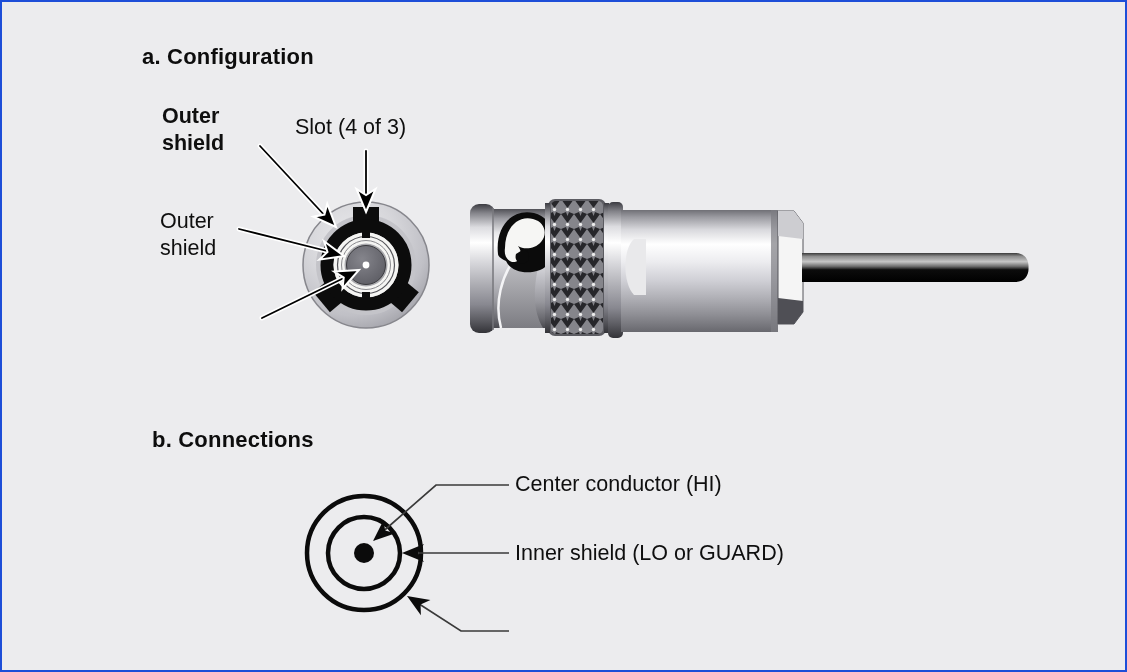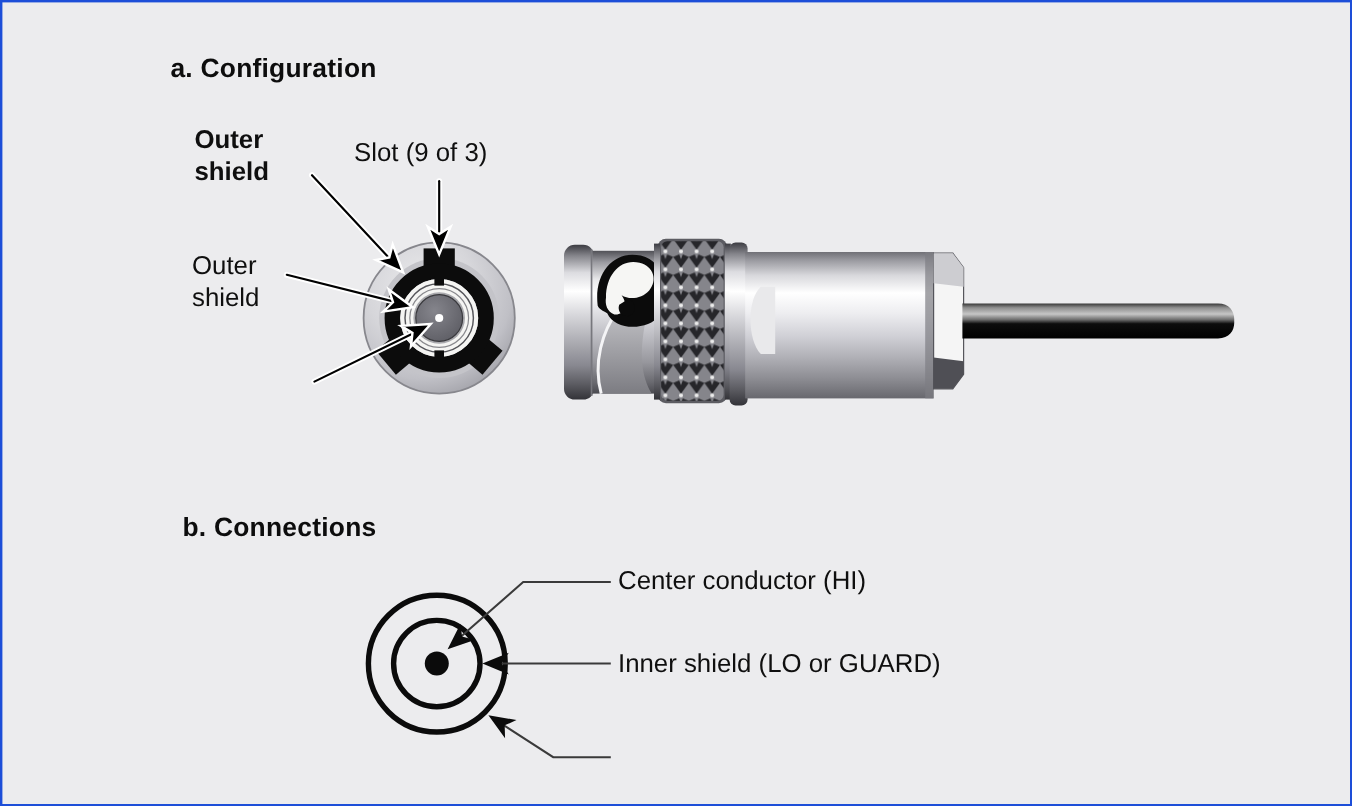--- a/index.html
+++ b/index.html
@@ -212,21 +212,21 @@
     </g>
   </svg>
 
   <div class="title" style="left:140px;top:42px">a. Configuration</div>
 
   <div class="lbl center" style="left:160px;top:101px;width:104px">
     <span>Outer</span>
     <span>shield</span>
   </div>
 
-  <div class="lbl" style="left:293px;top:112px">Slot (9 of 3)</div>
+  <div class="lbl" style="left:293px;top:112px">Slot (4 of 3)</div>
 
   <div class="lbl" style="left:158px;top:206px">
     <span>Outer</span>
     <span>shield</span>
   </div>
 
 
   <div class="title" style="left:150px;top:425px">b. Connections</div>
 
   <div class="lbl" style="left:513px;top:469px">Center conductor (HI)</div>

